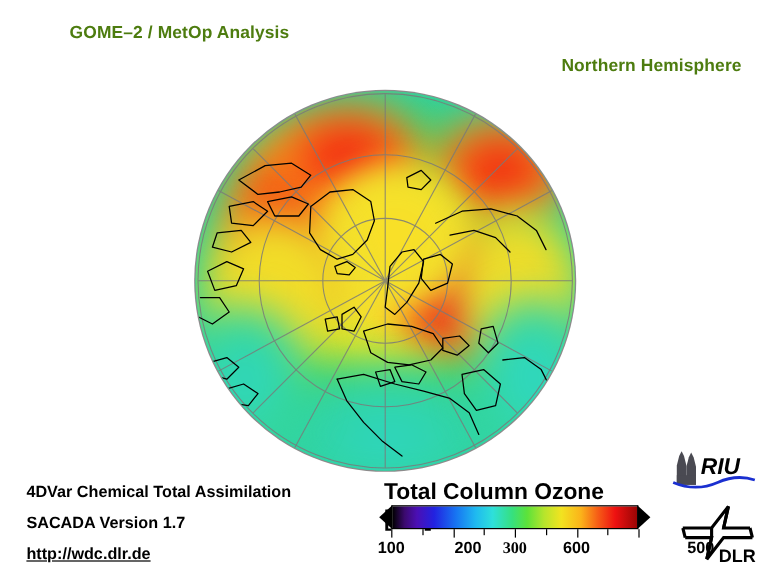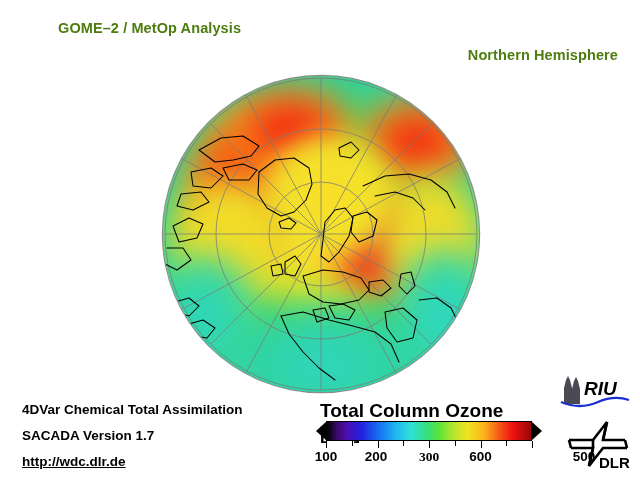--- a/index.html
+++ b/index.html
@@ -175,21 +175,21 @@
       <i style="left: 128.75px; height: 5px;"></i>
       <i style="left: 180.25px; height: 5px;"></i>
       <i style="left: 0px; height: 7px;"></i>
       <i style="left: 51.5px; height: 7px;"></i>
       <i style="left: 103px; height: 7px;"></i>
       <i style="left: 154.5px; height: 7px;"></i>
       <i style="left: 206px; height: 7px;"></i>
     </div>
   <div id="cb-labels">
       <span style="left: 0px;">100</span>
-      <span style="left: 50px;">200</span>
+      <span style="left: 64px;">200</span>
       <span style="left: 103px; font-family: Liberation Serif, serif;">300</span>
       <span style="left: 154.5px;">600</span>
       <span style="left: 218px; margin-left: 40px;">500</span>
     </div>
 
   <svg id="riu" viewBox="0 0 74 34">
     <g>
       <path d="M6 30 L6 14 L8 6 L10 2 L12 6 L14 14 L14 30 Z" fill="#4a4a52"></path>
       <path d="M14 30 L14 15 L16 7 L18 3 L20 7 L22 15 L22 30 Z" fill="#4a4a52"></path>
       <rect x="6" y="22" width="16" height="8" fill="#4a4a52"></rect>

